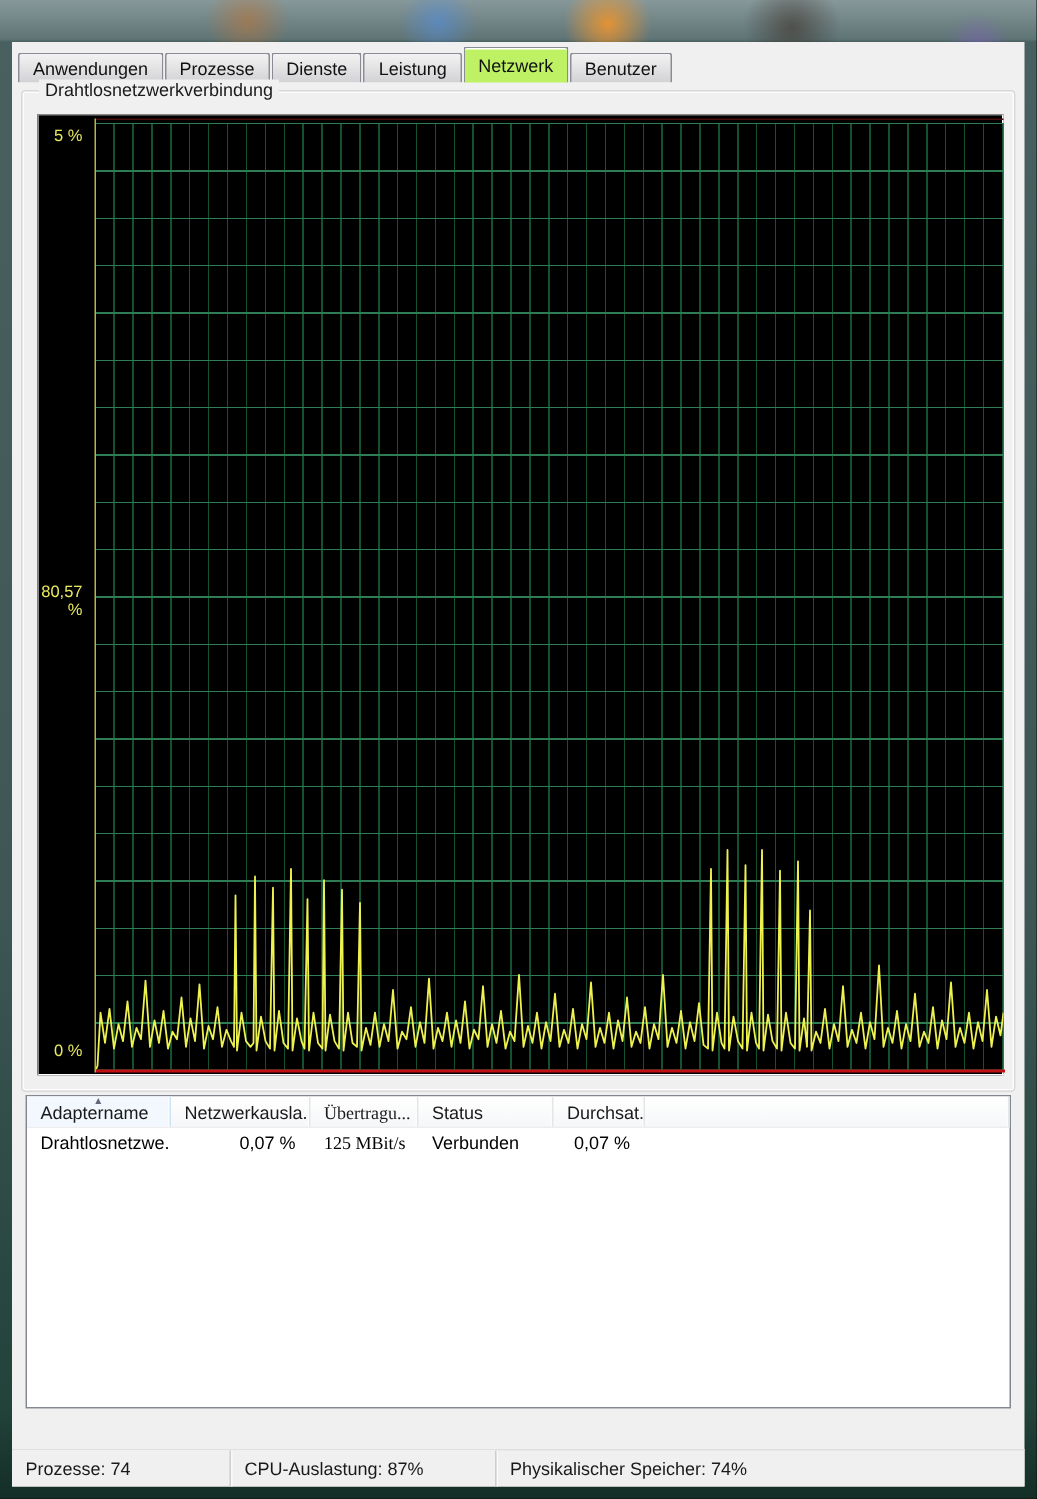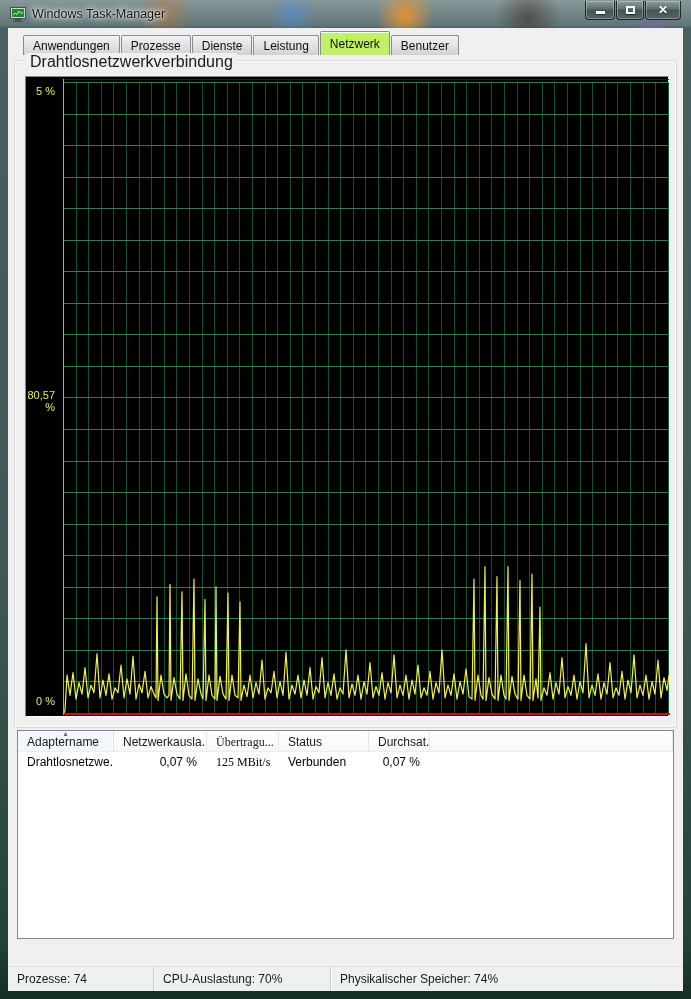--- a/index.html
+++ b/index.html
@@ -31,35 +31,35 @@
   .glyph-min { width:9px; height:3px; background:#fff; box-shadow:0 1px 1px rgba(0,0,0,.5); margin-top:5px; }
   .glyph-max { width:9px; height:8px; border:2px solid #fff; box-shadow:0 1px 1px rgba(0,0,0,.5); }
   .glyph-close { font-size:12px; font-weight:bold; text-shadow:0 1px 1px rgba(0,0,0,.6); line-height:1; }
 
   
   .client { position:absolute; left:8px; top:28px; width:675px; height:963px; background:#f0f0f0; display:flex; flex-direction:column; }
 
   .menubar { height:20px; background:linear-gradient(180deg,#fcfcfc,#eeeeee); display:flex; align-items:center; padding-left:5px; flex:0 0 auto; }
   .menu-item { padding:2px 8px; color:#1a1a1a; }
 
-  .tabrow { height:27px; padding:5px 0 0 15px; display:flex; align-items:flex-end; flex:0 0 auto; position:relative; }
+  .tabrow { height:27px; padding:5px 0 0 4px; display:flex; align-items:flex-end; flex:0 0 auto; position:relative; }
   .tab {
     border:1px solid #898c95; border-bottom:none; border-radius:2px 2px 0 0;
     background:linear-gradient(180deg,#f3f3f3,#dcdcde 70%,#d2d2d4);
     padding:3px 9px 3px; margin-right:1px; height:20px; color:#111; position:relative;
   }
   .tab.active {
     background:#bef264; height:24px; padding-top:5px; z-index:2;
     box-shadow:inset 0 1px 0 #fff;
   }
   .tabpage { flex:1 1 auto; position:relative; }
 
   
   .groupbox { position:absolute; left:6px; top:5px; width:663px; height:668px; border:1px solid #d9d9d9; border-radius:3px; box-shadow:inset 0 0 0 1px #fdfdfd; }
-  .groupbox-label { position:absolute; left:11px; top:-8px; background:#f0f0f0; padding:0 4px; color:#1a1a1a; font-size:16px; }
+  .groupbox-label { position:absolute; left:11px; top:-8px; background:#f0f0f0; padding:0 4px; color:#1a1a1a; font-size:12px; }
   .graph-black {
     position:absolute; left:10px; top:15px; width:644px; height:641px; background:#000;
     border:1px solid; border-color:#888 #fff #fff #888;
   }
   .plot { position:absolute; left:38px; top:5px; width:605px; height:631px; }
   .plot-topline { position:absolute; left:38px; top:2px; width:605px; height:1px; background:#4a0e0e; }
   .plot-zeroline { position:absolute; left:38px; top:636px; width:606px; height:2px; z-index:5; }
   .plot-yaxis { position:absolute; left:37px; top:2px; width:1px; height:636px; background:#b5b54a; z-index:4; }
   .plot svg { position:absolute; left:0; top:0; width:605px; height:631px; z-index:3; }
   .ylab { position:absolute; width:34px; text-align:right; padding-right:5px; color:#e9e960; font-size:11px; z-index:4; }
@@ -81,43 +81,20 @@
   
   .statusbar { position:absolute; left:0; bottom:0; width:100%; height:25px; background:#f0f0f0; border-top:1px solid #dfdfdf; display:flex; align-items:center; }
   .status-panel { height:100%; display:flex; align-items:center; padding-left:9px; color:#1a1a1a; border-right:1px solid #cdcdcd; box-shadow:1px 0 0 #fafafa; }
   .sp0 { width:146px; } .sp1 { width:177px; } .sp2 { flex:1; border-right:none; box-shadow:none; }
 </style>
 </head>
 <body>
 
 <div class="window">
 
-  <div class="titlebar">
-    <div class="app-icon">
-      <svg width="16" height="15" viewBox="0 0 16 15">
-        <rect x="0.5" y="0.5" width="15" height="11" fill="#cfd3d6" stroke="#41504f"></rect>
-        <rect x="2" y="2" width="12" height="8" fill="#1d8a2e"></rect>
-        <polyline points="3,8 5,6 7,7.5 9,4 11,6.5 13,5" fill="none" stroke="#b8f0b8" stroke-width="1"></polyline>
-        <rect x="5" y="12" width="6" height="1.5" fill="#41504f"></rect>
-        <rect x="3.5" y="13.5" width="9" height="1.5" fill="#41504f"></rect>
-      </svg>
-    </div>
-    <span class="title-text">Windows Task-Manager</span>
-    <div class="win-buttons">
-      <div class="win-btn min">
-          <div class="glyph-min"></div>
-        </div>
-      <div class="win-btn max">
-          <div class="glyph-max"></div>
-        </div>
-      <div class="win-btn close">
-          <span class="glyph-close">✕</span>
-        </div>
-    </div>
-  </div>
 
   <div class="client">
 
 
     <div class="tabrow">
       <div class="tab">Anwendungen</div>
       <div class="tab">Prozesse</div>
       <div class="tab">Dienste</div>
       <div class="tab">Leistung</div>
       <div class="tab active">Netzwerk</div>
@@ -159,19 +136,19 @@
           <div class="td c0">Drahtlosnetzwe...</div>
           <div class="td c1 num">0,07 %</div>
           <div class="td c2 num">125 MBit/s</div>
           <div class="td c3">Verbunden</div>
           <div class="td c4 num">0,07 %</div>
         </div>
       </div>
 
       <div class="statusbar">
         <div class="status-panel sp0">Prozesse: 74</div>
-        <div class="status-panel sp1">CPU-Auslastung: 70%</div>
+        <div class="status-panel sp1">CPU-Auslastung: 87%</div>
         <div class="status-panel sp2">Physikalischer Speicher: 74%</div>
       </div>
 
     </div>
   </div>
 </div>
 
 </body></html>

